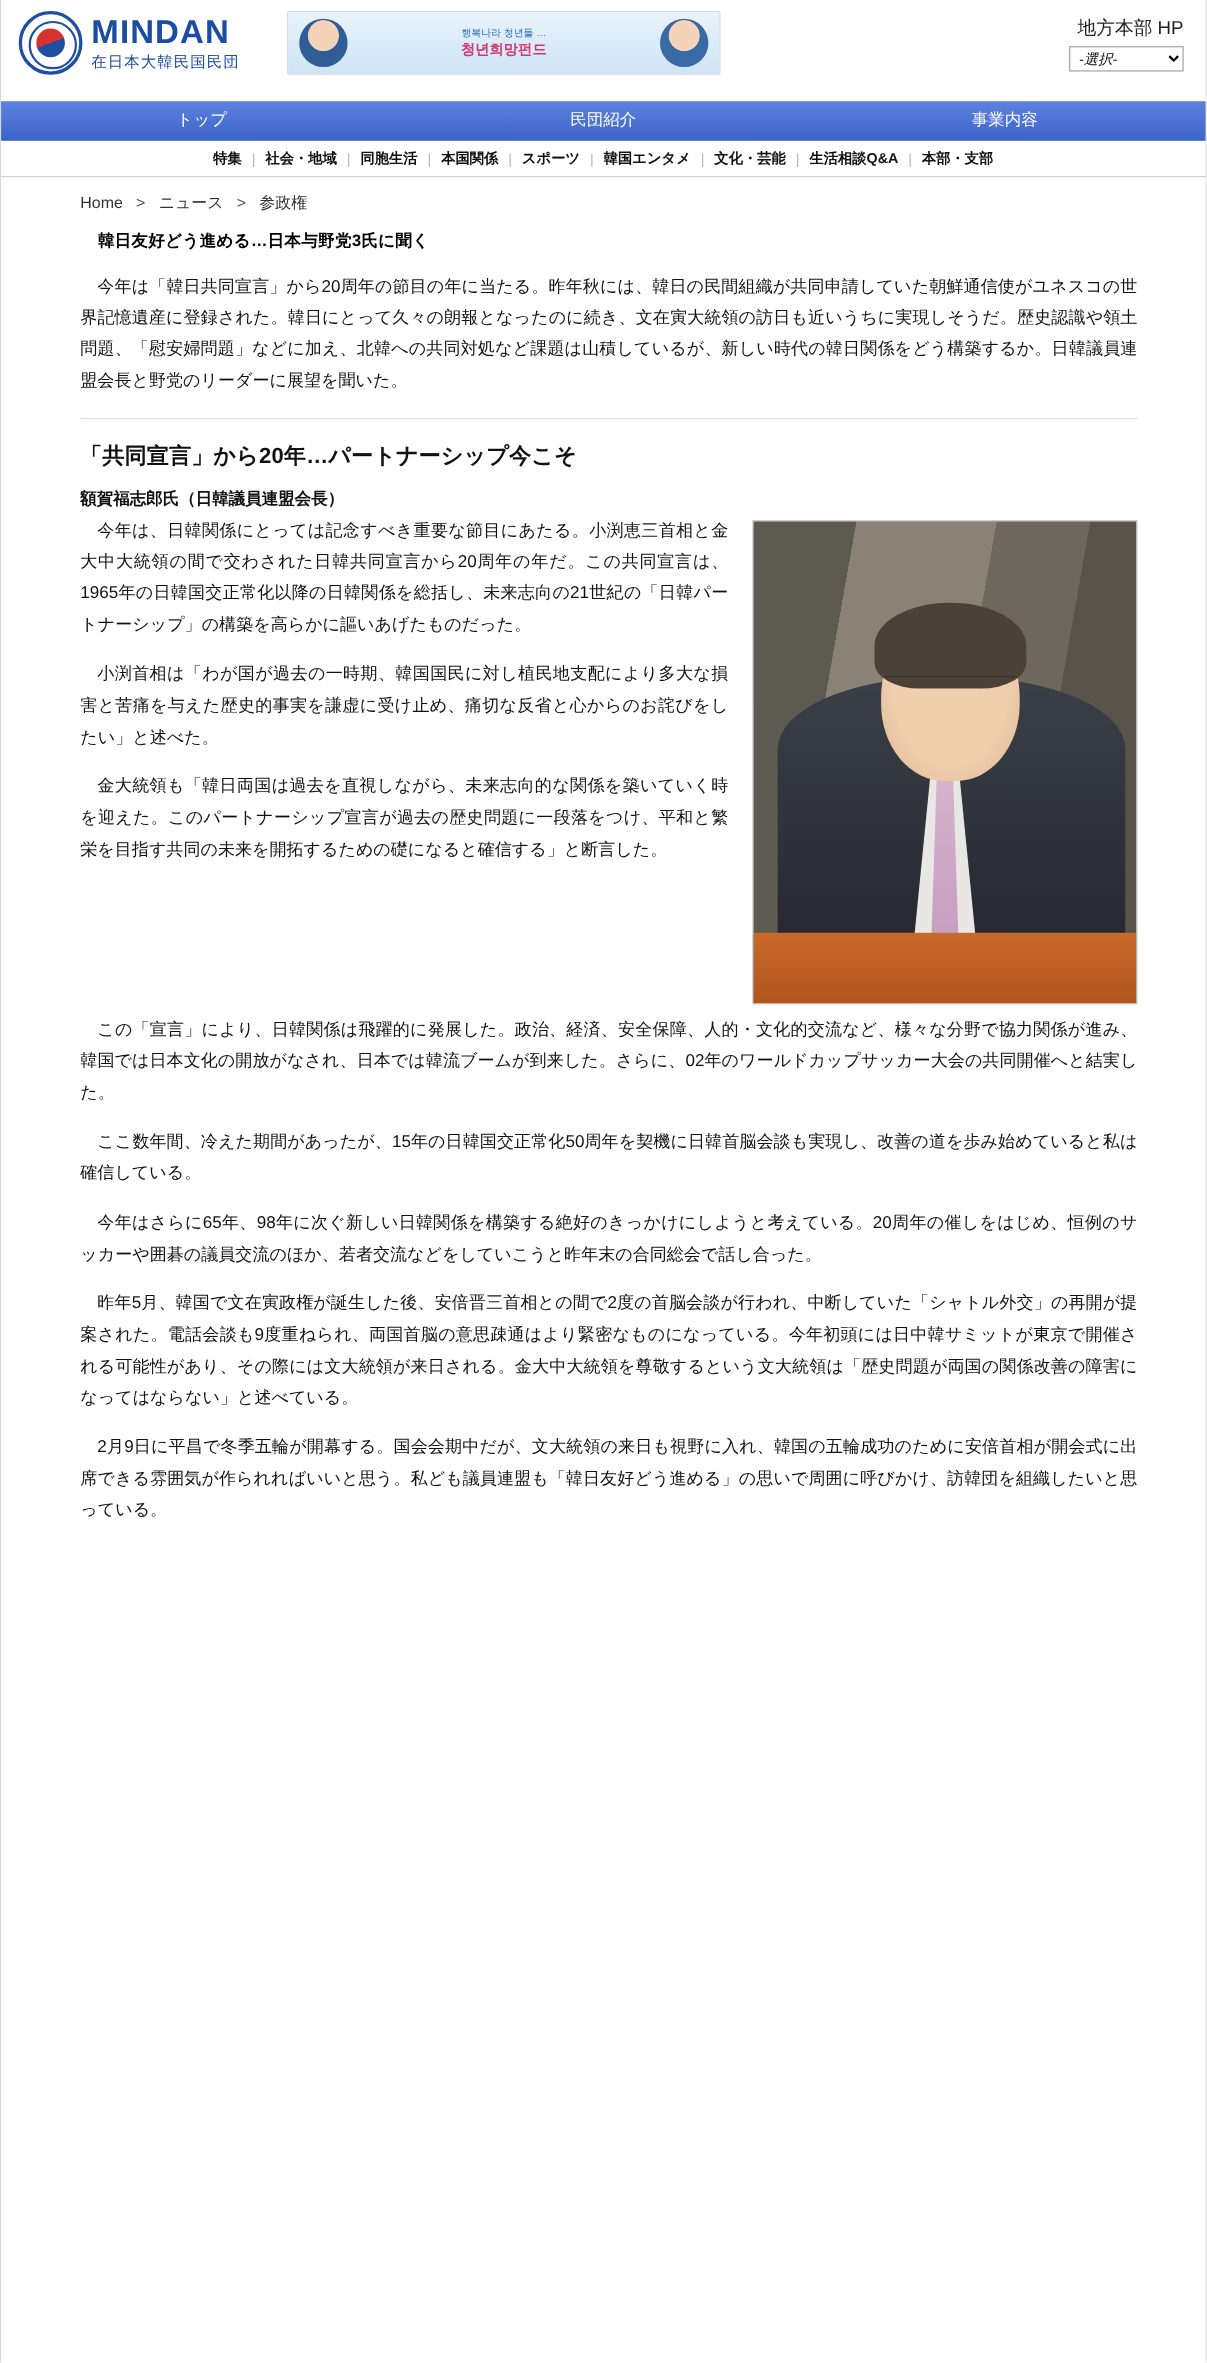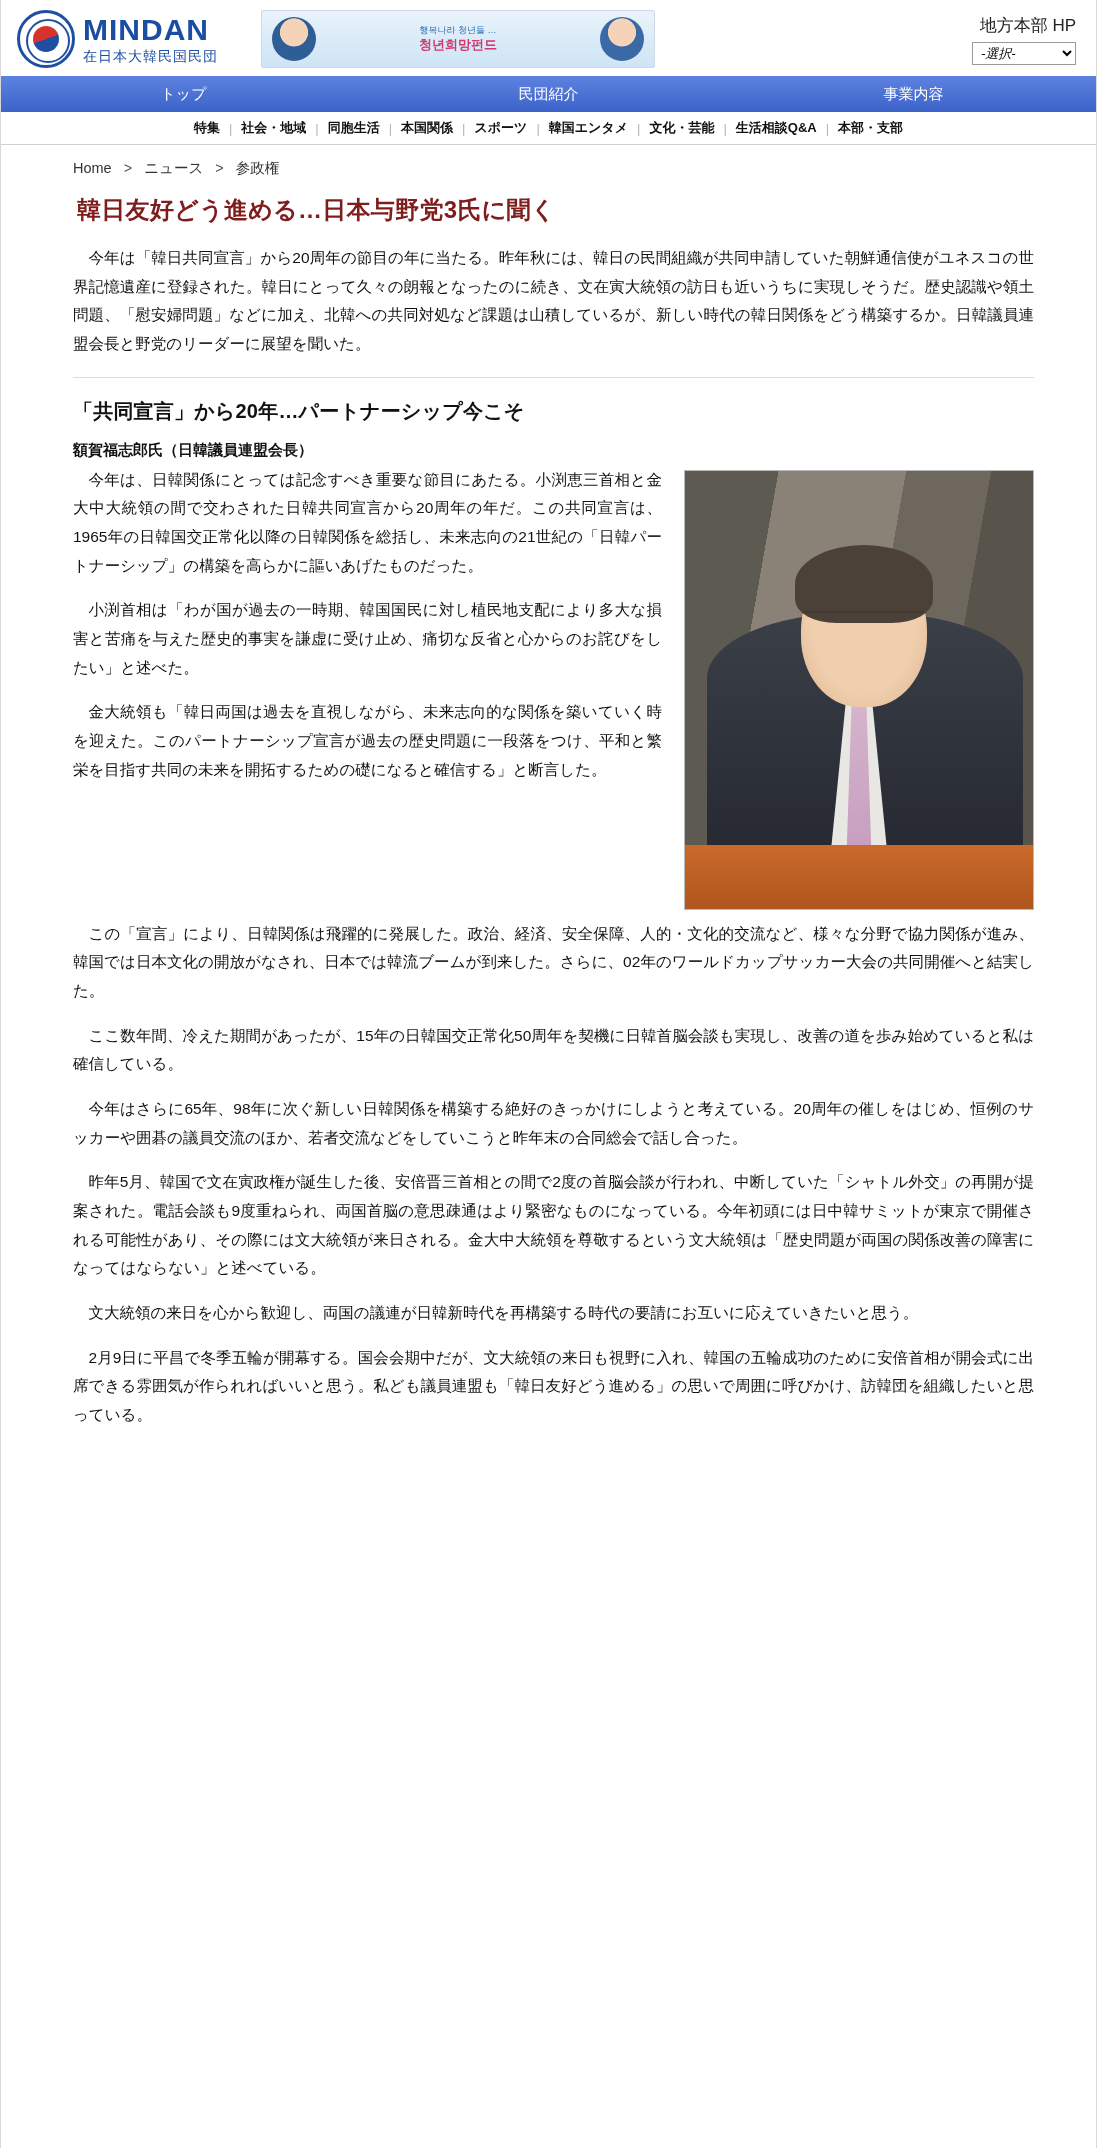--- a/index.html
+++ b/index.html
@@ -21,21 +21,21 @@
   }
   .outer-border {
     border-left: 1px solid #d8d8d8;
     border-right: 1px solid #d8d8d8;
   }
 
   
   .header {
     display: flex;
     align-items: center;
-    padding: 10px 16px 8px 16px;
+    padding: 10px 16px 24px 16px;
     gap: 14px;
   }
   .logo {
     display: flex;
     align-items: center;
     gap: 8px;
     width: 230px;
     flex: 0 0 auto;
   }
   .logo-mark {
@@ -187,23 +187,23 @@
     color: #333;
   }
   .breadcrumb .crumb { color: #333; }
   .breadcrumb .arrow { margin: 0 8px; color: #555; }
 
   
   .article {
     padding: 0 62px 40px 72px;
   }
   h1.headline {
-    font-size: 24px;
-    margin: 10px 0 18px 4px;
-    color: #7f1d1d;
+    font-size: 15px;
+    margin: 10px 0 18px 16px;
+    color: #000000;
     letter-spacing: 0.3px;
   }
   .lead {
     font-size: 15.5px;
     line-height: 1.85;
     text-align: justify;
     margin: 0 0 18px 0;
     text-indent: 1em;
     color: #111;
   }
@@ -402,17 +402,16 @@
     <p class="body narrow">今年は、日韓関係にとっては記念すべき重要な節目にあたる。小渕恵三首相と金大中大統領の間で交わされた日韓共同宣言から20周年の年だ。この共同宣言は、1965年の日韓国交正常化以降の日韓関係を総括し、未来志向の21世紀の「日韓パートナーシップ」の構築を高らかに謳いあげたものだった。</p>
     <p class="body narrow">小渕首相は「わが国が過去の一時期、韓国国民に対し植民地支配により多大な損害と苦痛を与えた歴史的事実を謙虚に受け止め、痛切な反省と心からのお詫びをしたい」と述べた。</p>
     <p class="body narrow">金大統領も「韓日両国は過去を直視しながら、未来志向的な関係を築いていく時を迎えた。このパートナーシップ宣言が過去の歴史問題に一段落をつけ、平和と繁栄を目指す共同の未来を開拓するための礎になると確信する」と断言した。</p>
 
     <div class="clear"></div>
 
     <p class="body">この「宣言」により、日韓関係は飛躍的に発展した。政治、経済、安全保障、人的・文化的交流など、様々な分野で協力関係が進み、韓国では日本文化の開放がなされ、日本では韓流ブームが到来した。さらに、02年のワールドカップサッカー大会の共同開催へと結実した。</p>
     <p class="body">ここ数年間、冷えた期間があったが、15年の日韓国交正常化50周年を契機に日韓首脳会談も実現し、改善の道を歩み始めていると私は確信している。</p>
     <p class="body">今年はさらに65年、98年に次ぐ新しい日韓関係を構築する絶好のきっかけにしようと考えている。20周年の催しをはじめ、恒例のサッカーや囲碁の議員交流のほか、若者交流などをしていこうと昨年末の合同総会で話し合った。</p>
     <p class="body">昨年5月、韓国で文在寅政権が誕生した後、安倍晋三首相との間で2度の首脳会談が行われ、中断していた「シャトル外交」の再開が提案された。電話会談も9度重ねられ、両国首脳の意思疎通はより緊密なものになっている。今年初頭には日中韓サミットが東京で開催される可能性があり、その際には文大統領が来日される。金大中大統領を尊敬するという文大統領は「歴史問題が両国の関係改善の障害になってはならない」と述べている。</p>
-    <p class="body">文大統領の来日を心から歓迎し、両国の議連が日韓新時代を再構築する時代の要請にお互いに応えていきたいと思う。</p>
     <p class="body">2月9日に平昌で冬季五輪が開幕する。国会会期中だが、文大統領の来日も視野に入れ、韓国の五輪成功のために安倍首相が開会式に出席できる雰囲気が作られればいいと思う。私ども議員連盟も「韓日友好どう進める」の思いで周囲に呼びかけ、訪韓団を組織したいと思っている。</p>
   </div>
 
 </div>
 
 </body></html>

